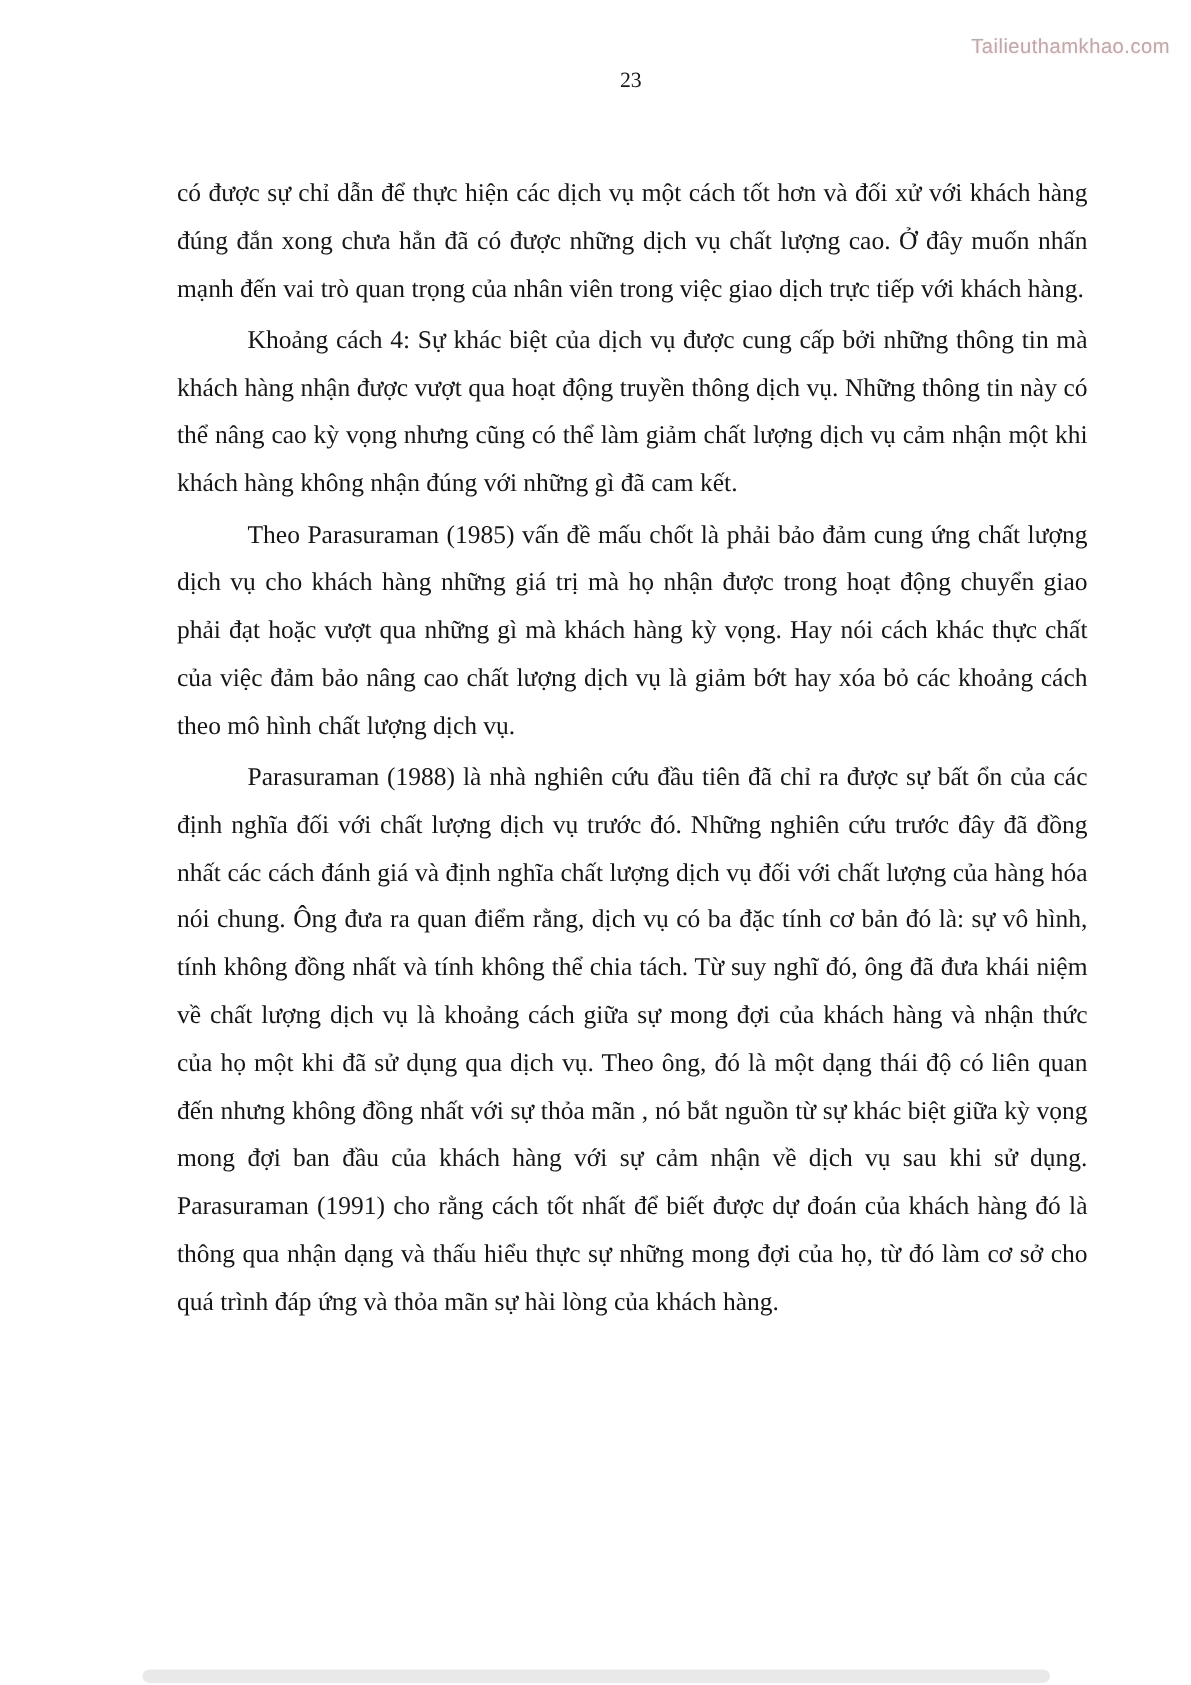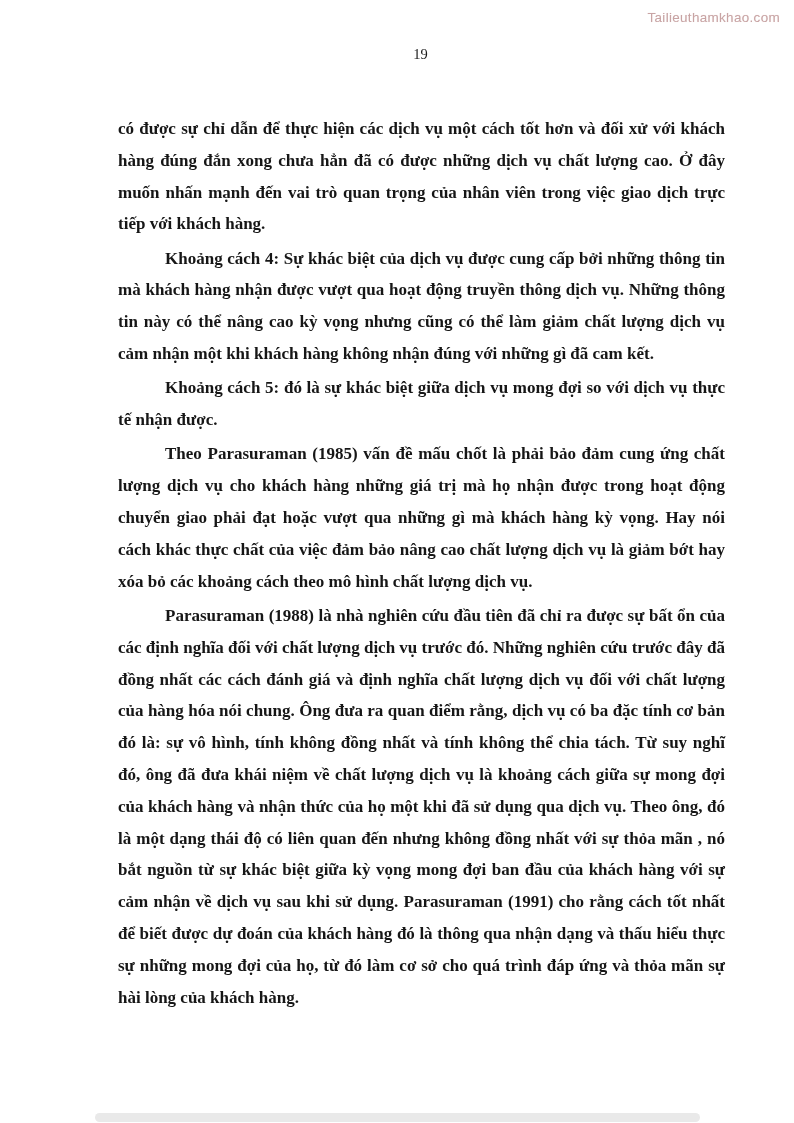--- a/index.html
+++ b/index.html
@@ -11,40 +11,39 @@
     position: relative;
     width: 794px;
     height: 1123px;
     background: #ffffff;
     overflow: hidden;
     font-family: "Liberation Serif", "DejaVu Serif", serif;
     color: #161616;
   }
   .watermark {
     position: absolute;
-    top: 10px;
+    top: 23px;
     right: 14px;
     font-family: "Liberation Sans", "DejaVu Sans", sans-serif;
     font-size: 13.5px;
     color: #c8a4a4;
     text-shadow: 1px 1px 0 #ffffff, 0 0 1px #e7d4d4;
     letter-spacing: 0.3px;
   }
   .page-number {
     margin: 46px 71px 0 118px;
     text-align: center;
     font-size: 14.5px;
     color: #1a1a1a;
   }
   .content {
     margin: 50px 69px 0 118px;
     font-size: 17px;
     line-height: 31.8px;
     text-align: justify;
-    font-weight: bold;
   }
   .content p {
     margin: 0 0 2.5px 0;
   }
   .content p.indented {
     text-indent: 47px;
   }
   .bottom-bar {
     position: absolute;
     left: 95px;
@@ -55,25 +54,24 @@
     background: #e9e9e9;
   }
 </style>
 </head>
 <body>
 
 <div class="page">
 
   <div class="watermark">Tailieuthamkhao.com</div>
 
-  <div class="page-number">19</div>
+  <div class="page-number">23</div>
 
   <div class="content">
     <p>có được sự chỉ dẫn để thực hiện các dịch vụ một cách tốt hơn và đối xử với khách hàng đúng đắn xong chưa hẳn đã có được những dịch vụ chất lượng cao. Ở đây muốn nhấn mạnh đến vai trò quan trọng của nhân viên trong việc giao dịch trực tiếp với khách hàng.</p>
     <p class="indented">Khoảng cách 4: Sự khác biệt của dịch vụ được cung cấp bởi những thông tin mà khách hàng nhận được vượt qua hoạt động truyền thông dịch vụ. Những thông tin này có thể nâng cao kỳ vọng nhưng cũng có thể làm giảm chất lượng dịch vụ cảm nhận một khi khách hàng không nhận đúng với những gì đã cam kết.</p>
-    <p class="indented">Khoảng cách 5: đó là sự khác biệt giữa dịch vụ mong đợi so với dịch vụ thực tế nhận được.</p>
     <p class="indented">Theo Parasuraman (1985) vấn đề mấu chốt là phải bảo đảm cung ứng chất lượng dịch vụ cho khách hàng những giá trị mà họ nhận được trong hoạt động chuyển giao phải đạt hoặc vượt qua những gì mà khách hàng kỳ vọng. Hay nói cách khác thực chất của việc đảm bảo nâng cao chất lượng dịch vụ là giảm bớt hay xóa bỏ các khoảng cách theo mô hình chất lượng dịch vụ.</p>
     <p class="indented">Parasuraman (1988) là nhà nghiên cứu đầu tiên đã chỉ ra được sự bất ổn của các định nghĩa đối với chất lượng dịch vụ trước đó. Những nghiên cứu trước đây đã đồng nhất các cách đánh giá và định nghĩa chất lượng dịch vụ đối với chất lượng của hàng hóa nói chung. Ông đưa ra quan điểm rằng, dịch vụ có ba đặc tính cơ bản đó là: sự vô hình, tính không đồng nhất và tính không thể chia tách. Từ suy nghĩ đó, ông đã đưa khái niệm về chất lượng dịch vụ là khoảng cách giữa sự mong đợi của khách hàng và nhận thức của họ một khi đã sử dụng qua dịch vụ. Theo ông, đó là một dạng thái độ có liên quan đến nhưng không đồng nhất với sự thỏa mãn , nó bắt nguồn từ sự khác biệt giữa kỳ vọng mong đợi ban đầu của khách hàng với sự cảm nhận về dịch vụ sau khi sử dụng. Parasuraman (1991) cho rằng cách tốt nhất để biết được dự đoán của khách hàng đó là thông qua nhận dạng và thấu hiểu thực sự những mong đợi của họ, từ đó làm cơ sở cho quá trình đáp ứng và thỏa mãn sự hài lòng của khách hàng.</p>
   </div>
 
   <div class="bottom-bar"></div>
 
 </div>
 
 </body></html>

